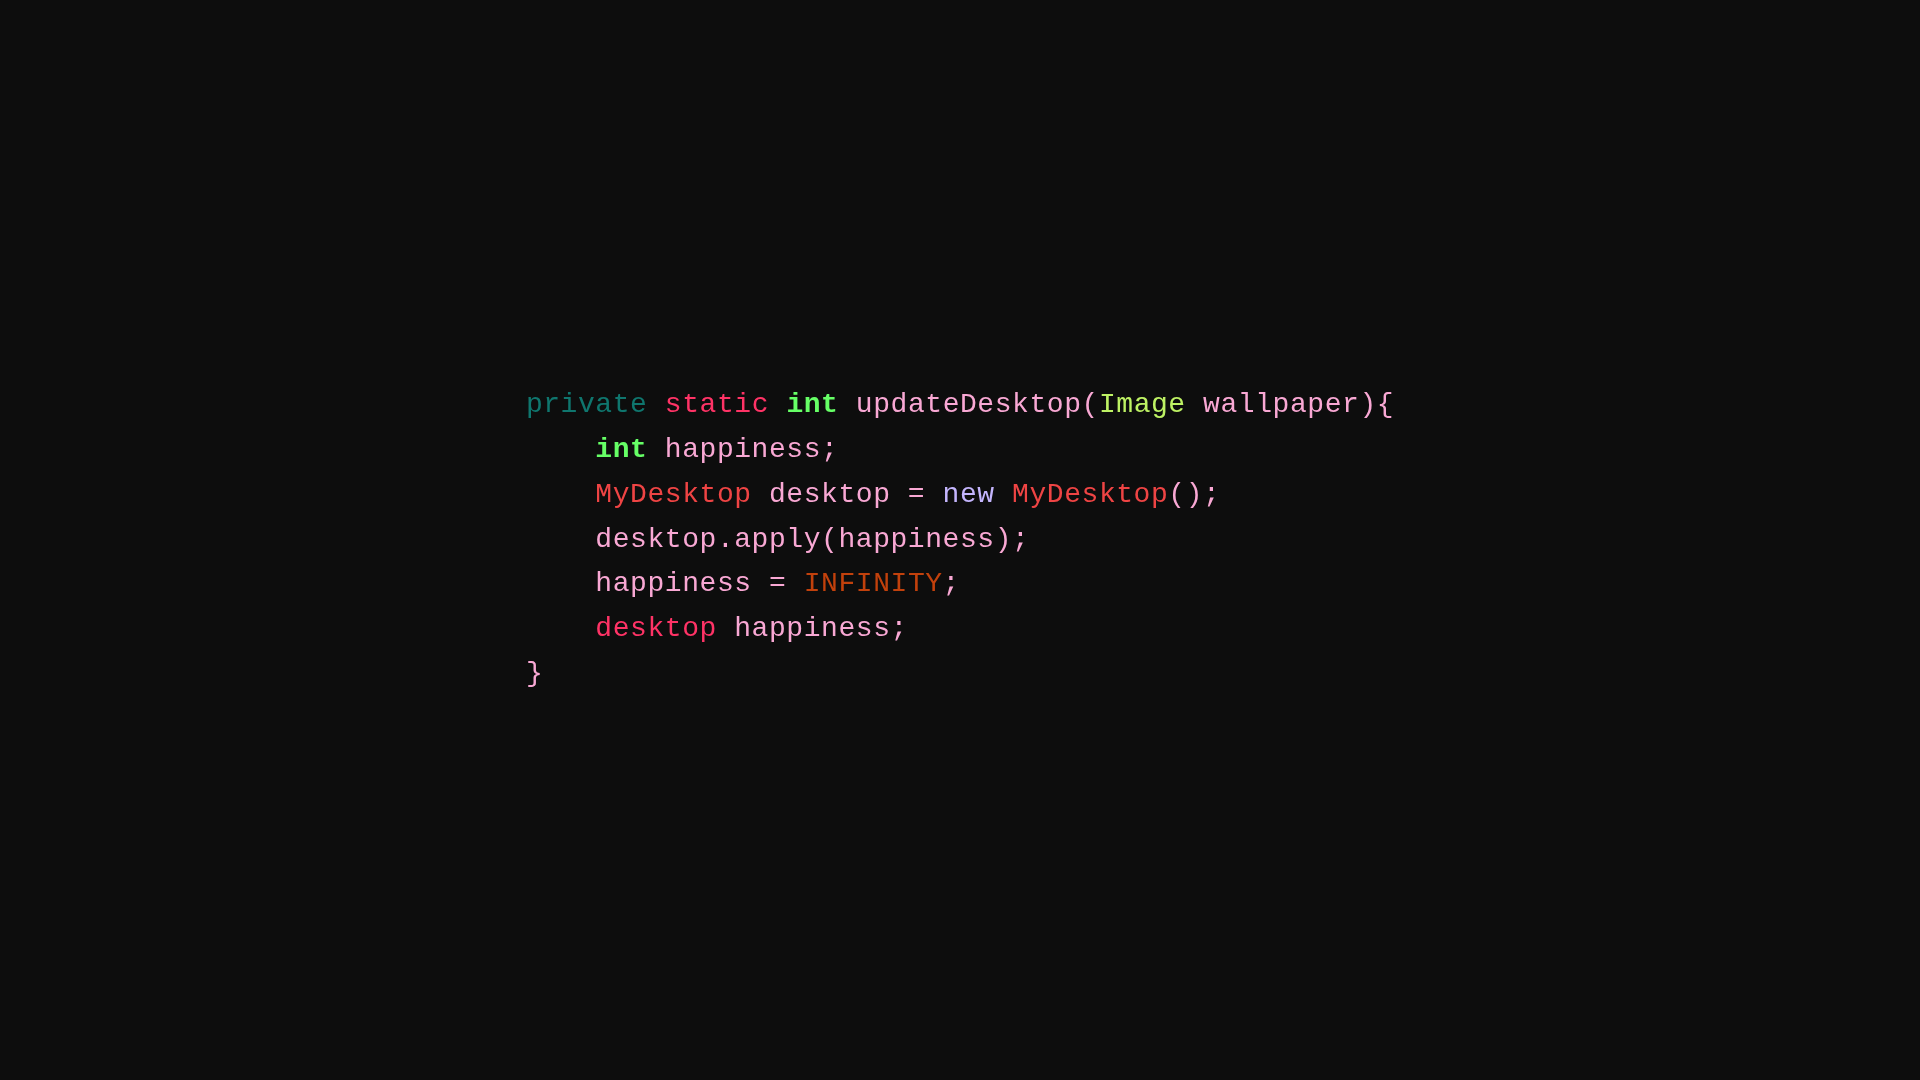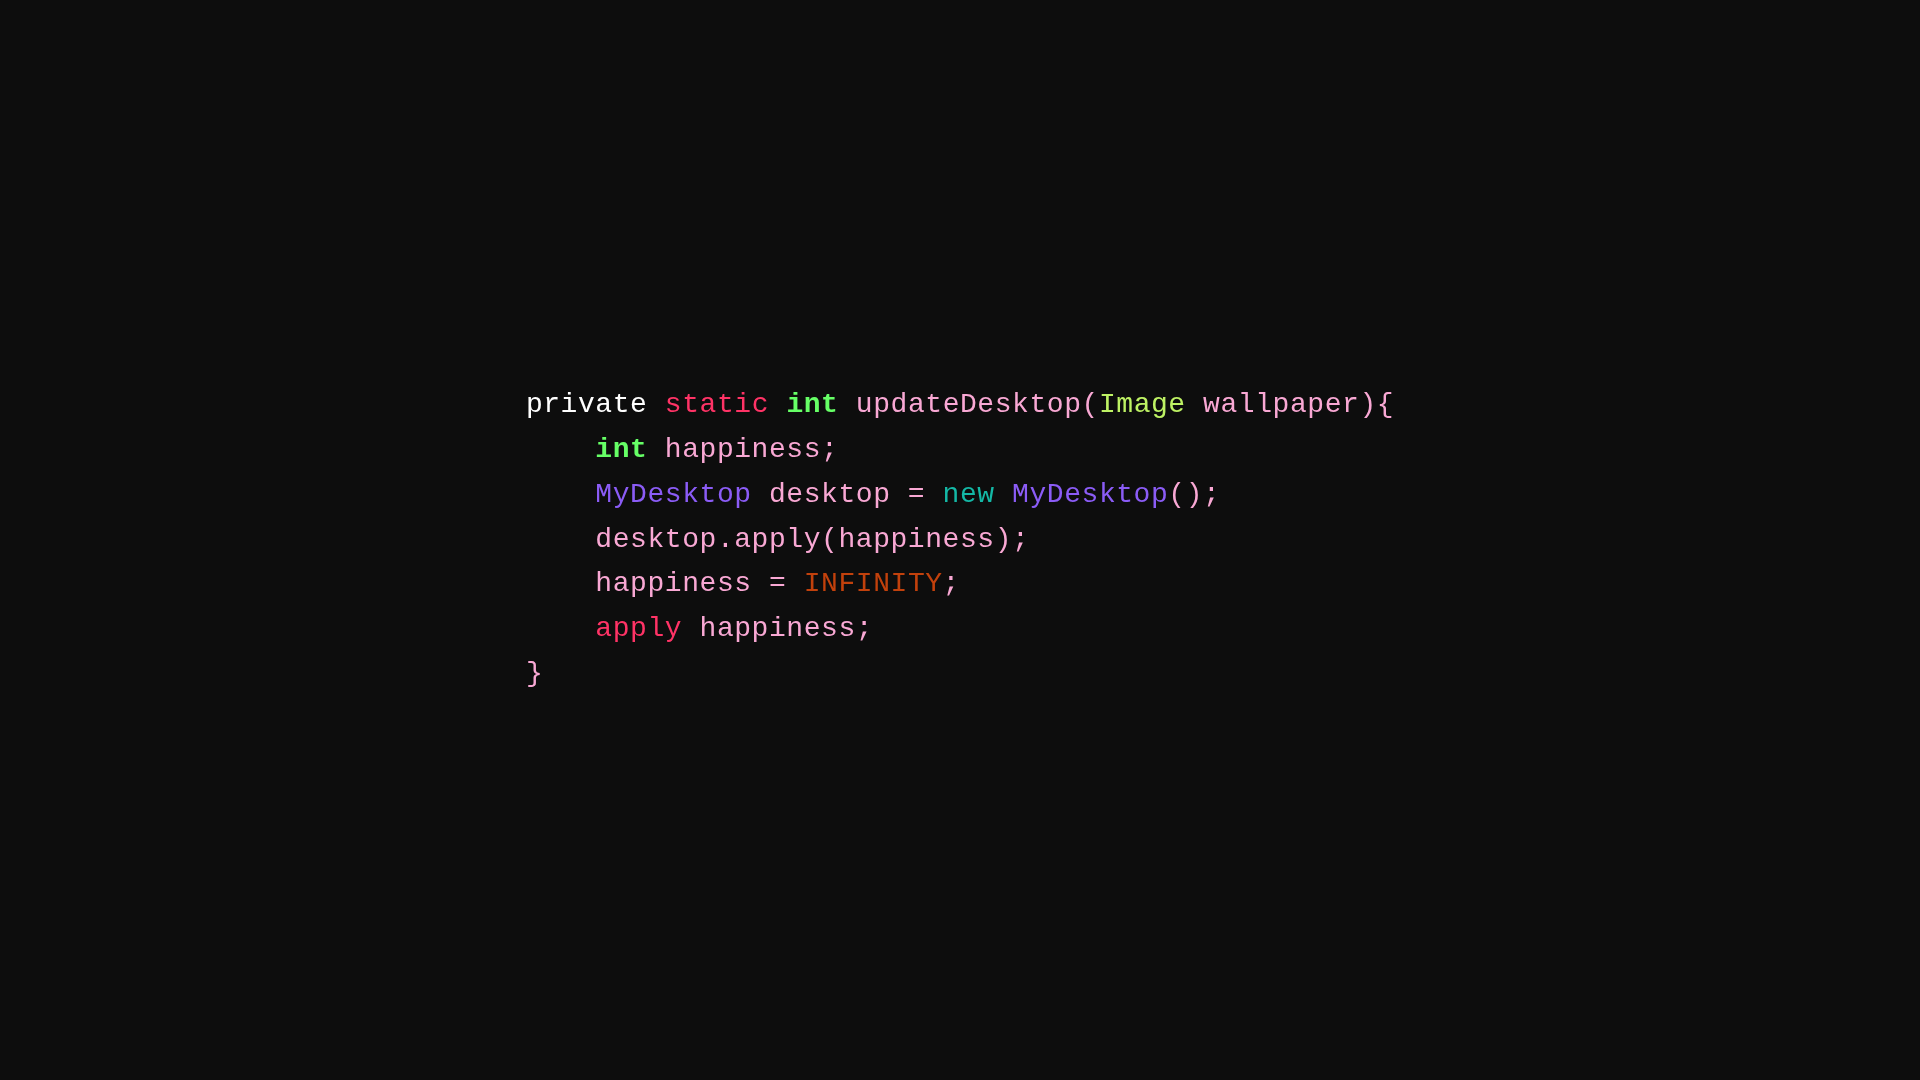--- a/index.html
+++ b/index.html
@@ -23,34 +23,34 @@
       font-size: 28px;
       line-height: 1.6;
       letter-spacing: 0.02em;
     }
 
     .line {
       display: block;
       white-space: pre;
     }
 
-    .kw-private { color: #ffffff; }
+    .kw-private { color: #0f766e; }
     .kw-static  { color: #ff3366; margin-top: 18px; }
     .kw-int     { color: #66ff66; font-weight: bold; }
     .kw-return  { color: #ff3366; }
-    .kw-new     { color: #14b8a6; }
-    .class-name { color: #8b5cf6; }
+    .kw-new     { color: #c4b5fd; }
+    .class-name { color: #ef4444; }
     .class-image { color: #bef264; }
     .constant   { color: #c2410c; }
     .plain      { color: #f9a8d4; }
   </style>
 </head>
 <body>
 
 <div class="code-block" id="code-container">
 <span class="line"><span class="kw-private">private</span><span class="plain"> </span><span class="kw-static">static</span><span class="plain"> </span><span class="kw-int">int</span><span class="plain"> updateDesktop(</span><span class="class-image">Image</span><span class="plain"> wallpaper){</span></span>
     <span class="line"><span class="plain">    </span><span class="kw-int">int</span><span class="plain"> happiness;</span></span>
     <span class="line"><span class="plain">    </span><span class="class-name">MyDesktop</span><span class="plain"> desktop = </span><span class="kw-new">new</span><span class="plain"> </span><span class="class-name">MyDesktop</span><span class="plain">();</span></span>
     <span class="line"><span class="plain">    desktop.apply(happiness);</span></span>
     <span class="line"><span class="plain">    happiness = </span><span class="constant">INFINITY</span><span class="plain">;</span></span>
-    <span class="line"><span class="plain">    </span><span class="kw-return">apply</span><span class="plain"> happiness;</span></span>
+    <span class="line"><span class="plain">    </span><span class="kw-return">desktop</span><span class="plain"> happiness;</span></span>
     <span class="line"><span class="plain">}</span></span>
   </div>
 
 </body></html>

